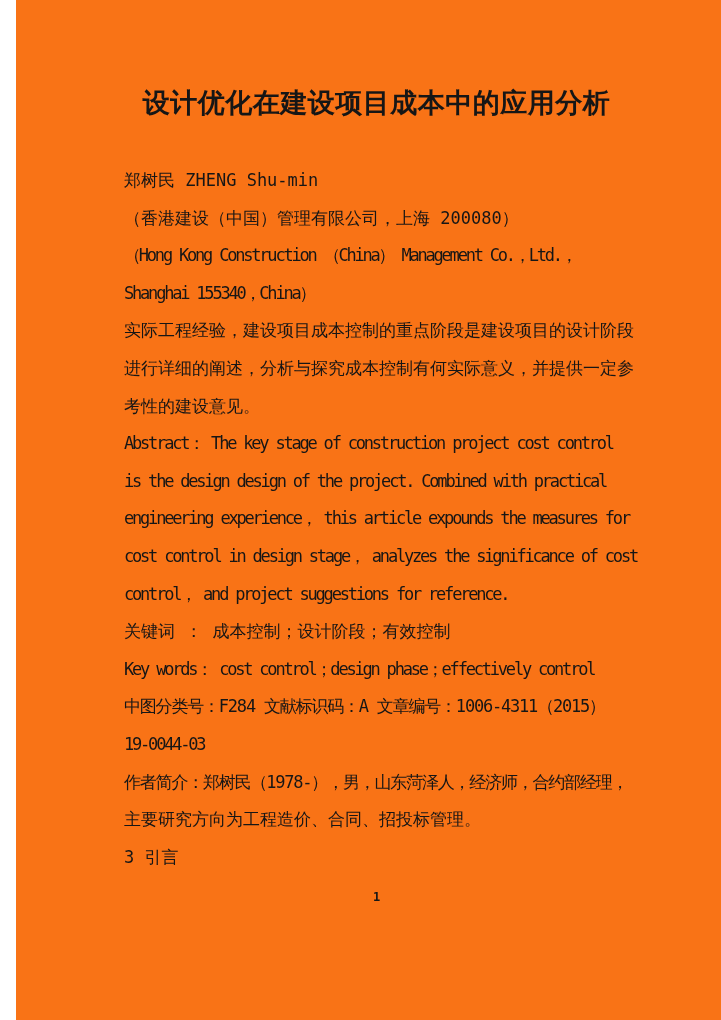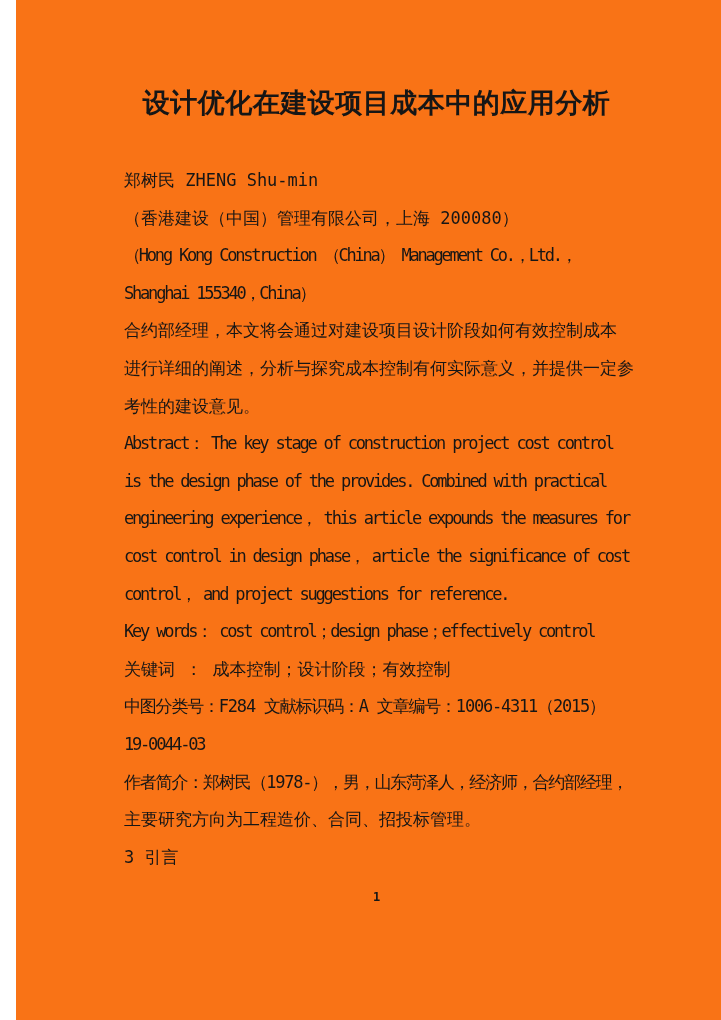--- a/index.html
+++ b/index.html
@@ -49,30 +49,30 @@
 
 <div class="page">
 
   <div class="title">设计优化在建设项目成本中的应用分析</div>
 
   <div class="content">
     <div class="line">郑树民 ZHENG Shu-min</div>
     <div class="line">（香港建设（中国）管理有限公司，上海 200080）</div>
     <div class="line en">（Hong Kong Construction （China） Management Co.，Ltd.，</div>
     <div class="line en">Shanghai 155340，China）</div>
-    <div class="line">合约部经理，本文将会通过对建设项目设计阶段如何有效控制成本</div>
+    <div class="line">实际工程经验，建设项目成本控制的重点阶段是建设项目的设计阶段</div>
     <div class="line">进行详细的阐述，分析与探究成本控制有何实际意义，并提供一定参</div>
     <div class="line">考性的建设意见。</div>
     <div class="line en">Abstract：  The key stage of construction project cost control</div>
-    <div class="line en">is the design phase of the provides. Combined with practical</div>
+    <div class="line en">is the design design of the project. Combined with practical</div>
     <div class="line en">engineering experience， this article expounds the measures for</div>
-    <div class="line en">cost control in design phase， article the significance of cost</div>
+    <div class="line en">cost control in design stage， analyzes the significance of cost</div>
     <div class="line en">control，  and project suggestions for reference.</div>
+    <div class="line">关键词  ：  成本控制；设计阶段；有效控制</div>
     <div class="line en">Key words：  cost control；design phase；effectively control</div>
-    <div class="line">关键词  ：  成本控制；设计阶段；有效控制</div>
     <div class="line tight">中图分类号：F284  文献标识码：A  文章编号：1006-4311（2015）</div>
     <div class="line en">19-0044-03</div>
     <div class="line tight">作者简介：郑树民（1978-），男，山东菏泽人，经济师，合约部经理，</div>
     <div class="line">主要研究方向为工程造价、合同、招投标管理。</div>
     <div class="line">3 引言</div>
   </div>
 
   <div class="pagenum">1</div>
 
 </div>

